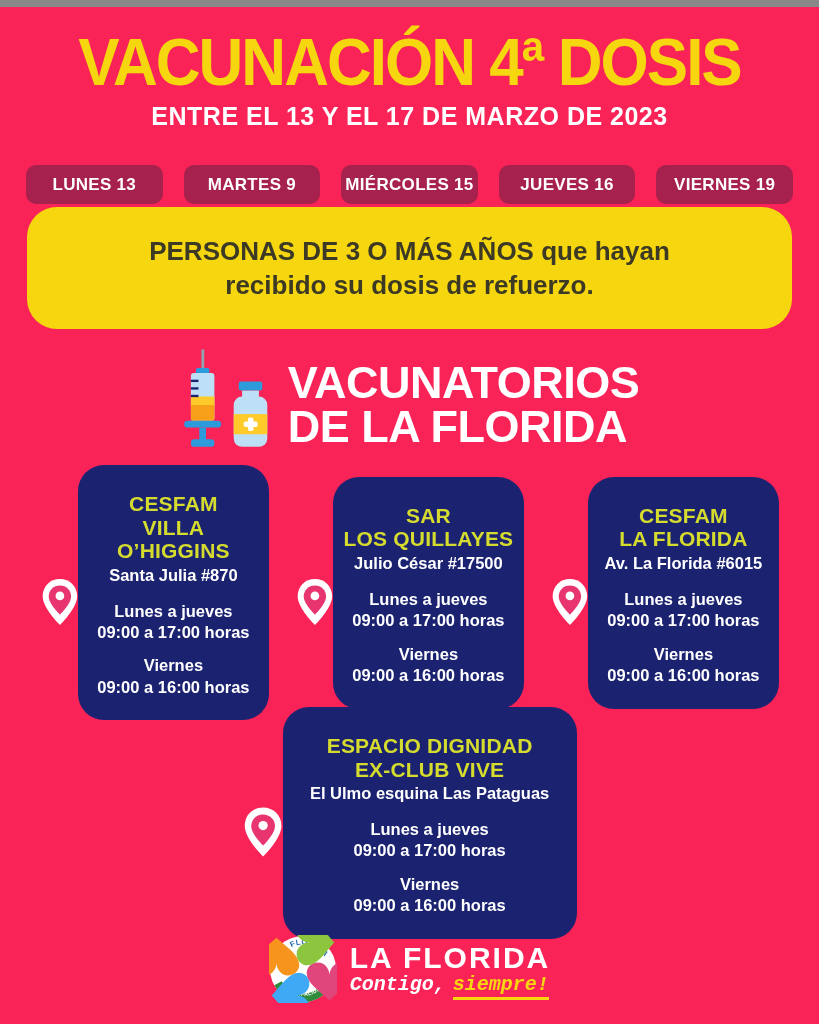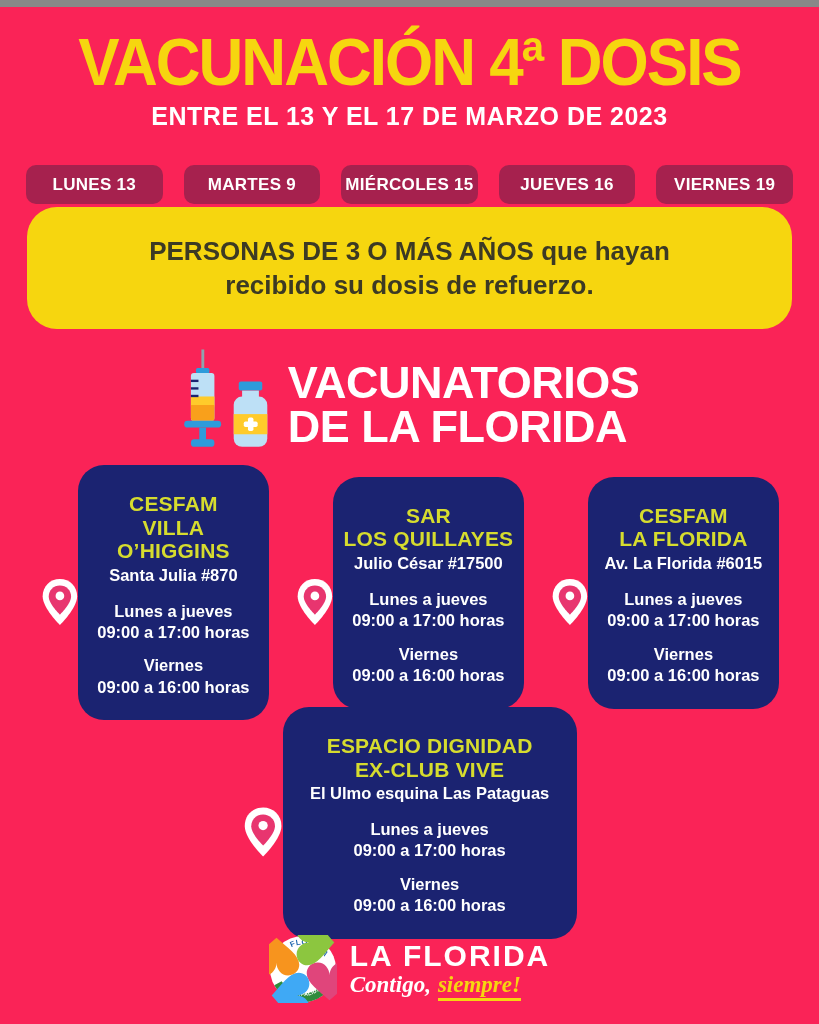--- a/index.html
+++ b/index.html
@@ -63,21 +63,21 @@
   .sched{margin-top:16px;font-size:16.5px;font-weight:700;line-height:1.3;}
   .sched.second{margin-top:12px;}
   .card4-wrap{position:absolute;top:700px;left:0;right:0;display:flex;justify-content:center;}
   .footer{
     position:absolute;top:928px;left:0;right:0;
     display:flex;justify-content:center;align-items:center;gap:13px;
   }
   .logo{width:68px;height:68px;flex:0 0 auto;}
   .footer-text{display:flex;flex-direction:column;align-items:flex-start;}
   .brand{color:#fff;font-size:30px;font-weight:800;letter-spacing:2px;line-height:1.05;}
-  .tagline{font-family:Liberation Serif, serif;font-style:italic;font-weight:700;font-size:23px;line-height:1.15;}
+  .tagline{font-family:Liberation Mono, monospace;font-style:italic;font-weight:700;font-size:20px;line-height:1.15;}
   .tag-white{color:#fff;margin-right:7px;}
   .tag-yellow{color:var(--yellow);border-bottom:3px solid var(--yellow);padding-bottom:1px;}
   .defs{position:absolute;width:0;height:0;overflow:hidden;}
 </style>
 </head>
 <body>
 
 <svg class="defs" aria-hidden="true">
   <defs>
     <symbol id="pin-sym" viewBox="0 0 46 58">

